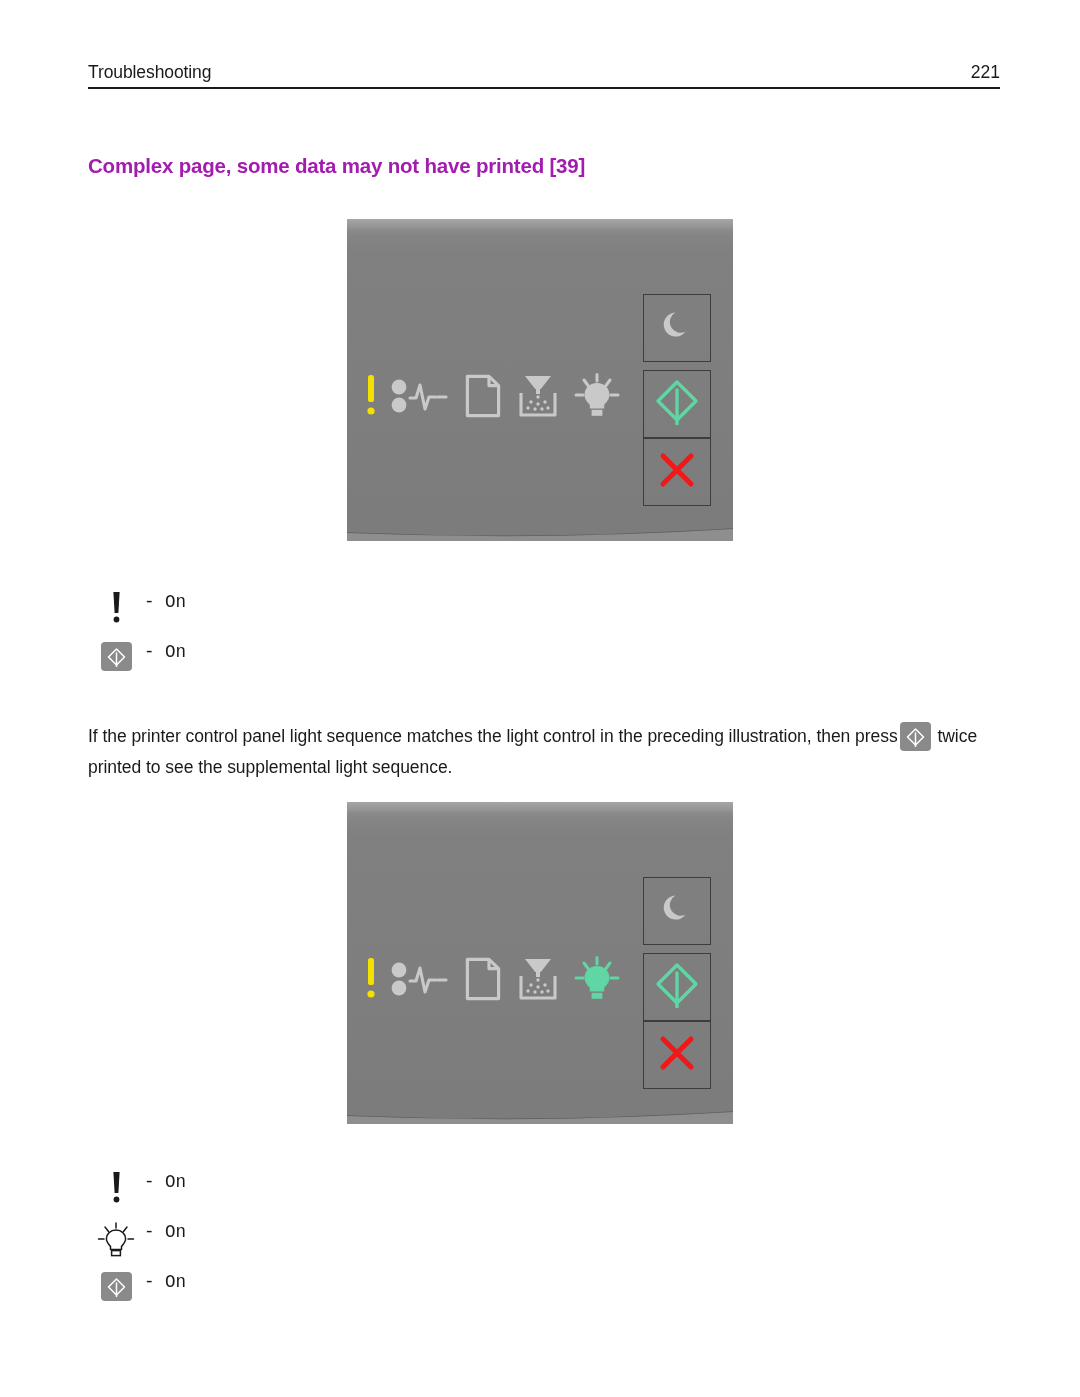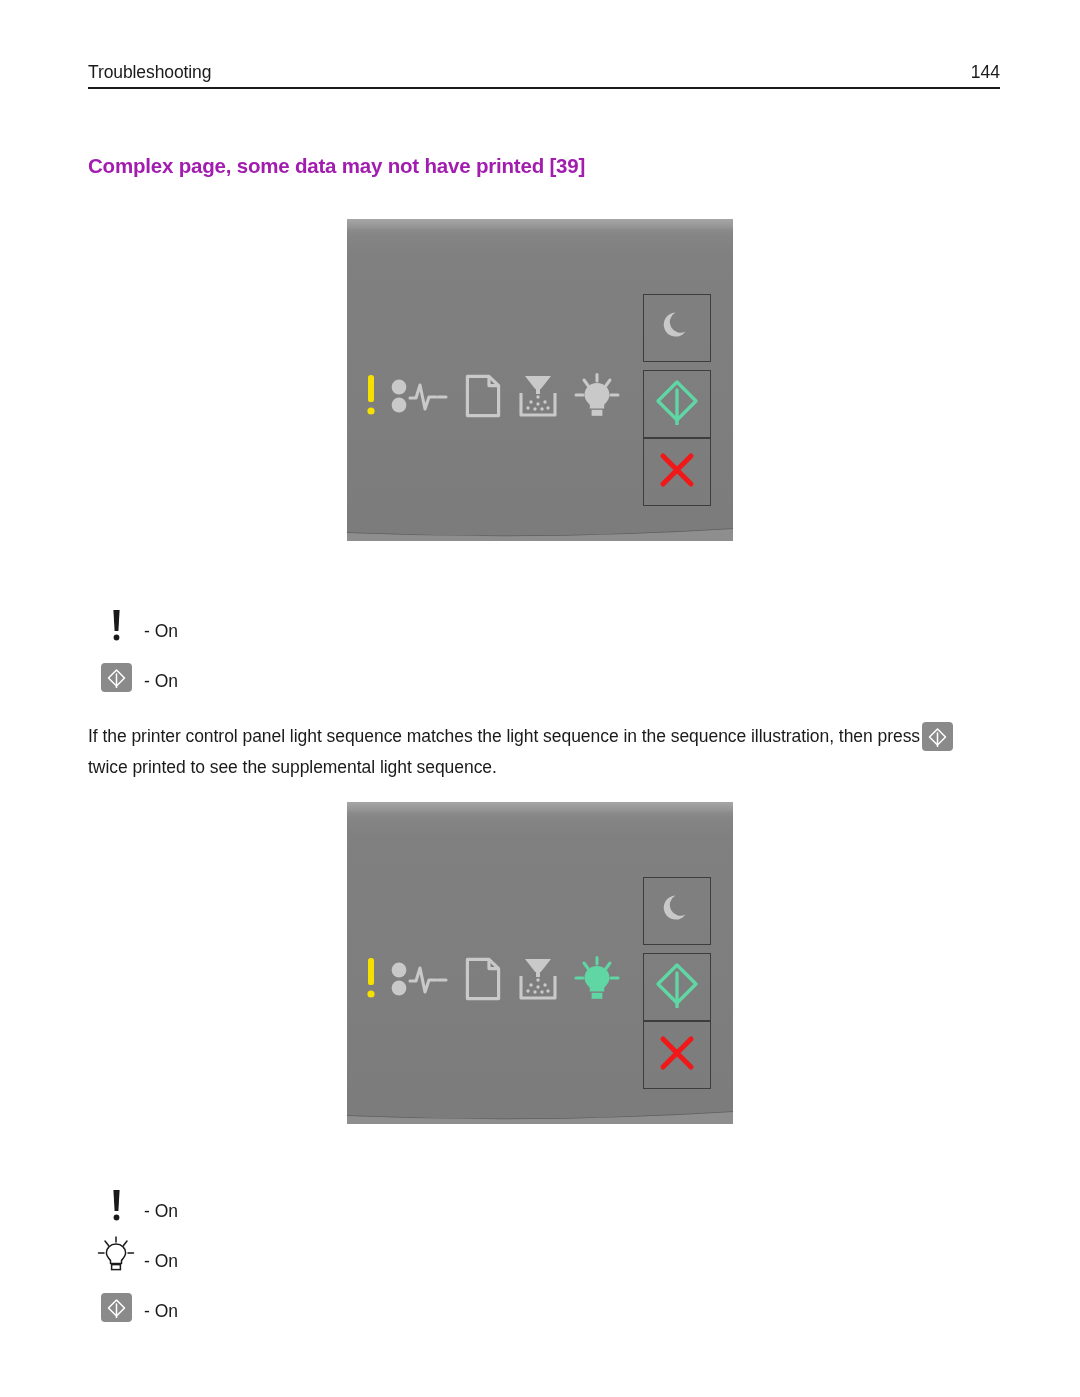--- a/index.html
+++ b/index.html
@@ -128,22 +128,23 @@
   .panel-btn.start  { height: 68px; margin-top: 8px; }
   .panel-btn.cancel { height: 68px; margin-top: 0px; }
 
   
   .legend {
     position: absolute;
     left: 94px;
   }
   .legend-row {
     display: flex;
-    align-items: flex-end;
+    align-items: flex-start;
     height: 50px;
+    font-family: Liberation Mono, monospace;
   }
   .legend-ico {
     width: 44px;
     display: flex;
     align-items: center;
     justify-content: center;
   }
   .legend-text {
     font-size: 17.5px;
     color: #1a1a1a;
@@ -177,21 +178,21 @@
   }
   .inline-chip {
     margin: 0 2px;
   }
 </style>
 </head>
 <body>
 
 <div class="page-header">
   <span class="header-section">Troubleshooting</span>
-  <span class="header-pageno">144</span>
+  <span class="header-pageno">221</span>
 </div>
 
 <h1 class="section-title">Complex page, some data may not have printed [39]</h1>
 
 <div class="panel-figure first">
   <div class="panel-body">
     <div class="panel-top-sheen"></div>
 
     <div class="light-row">
 
@@ -301,21 +302,21 @@
           <path d="M9.5 2 L17.5 10 L9.5 18 L1.5 10 Z" fill="none" stroke="#ffffff" stroke-width="1.5" stroke-linejoin="round"></path>
           <path d="M9.5 6 L9.5 19.6" stroke="#ffffff" stroke-width="1.5" stroke-linecap="round"></path>
         </svg>
       </span>
     </span>
     <span class="legend-text">- On</span>
   </div>
 </div>
 
 <p class="body-text">
-  <span>If the printer control panel light sequence matches the light sequence in the sequence illustration, then press</span><span class="btn-chip inline-chip">
+  <span>If the printer control panel light sequence matches the light control in the preceding illustration, then press</span><span class="btn-chip inline-chip">
       <svg width="19" height="20" viewBox="0 0 19 20">
         <path d="M9.5 2 L17.5 10 L9.5 18 L1.5 10 Z" fill="none" stroke="#ffffff" stroke-width="1.5" stroke-linejoin="round"></path>
         <path d="M9.5 6 L9.5 19.6" stroke="#ffffff" stroke-width="1.5" stroke-linecap="round"></path>
       </svg>
   </span>
   <span>twice printed to see the supplemental light sequence.</span>
 </p>
 
 <div class="panel-figure second">
   <div class="panel-body">

